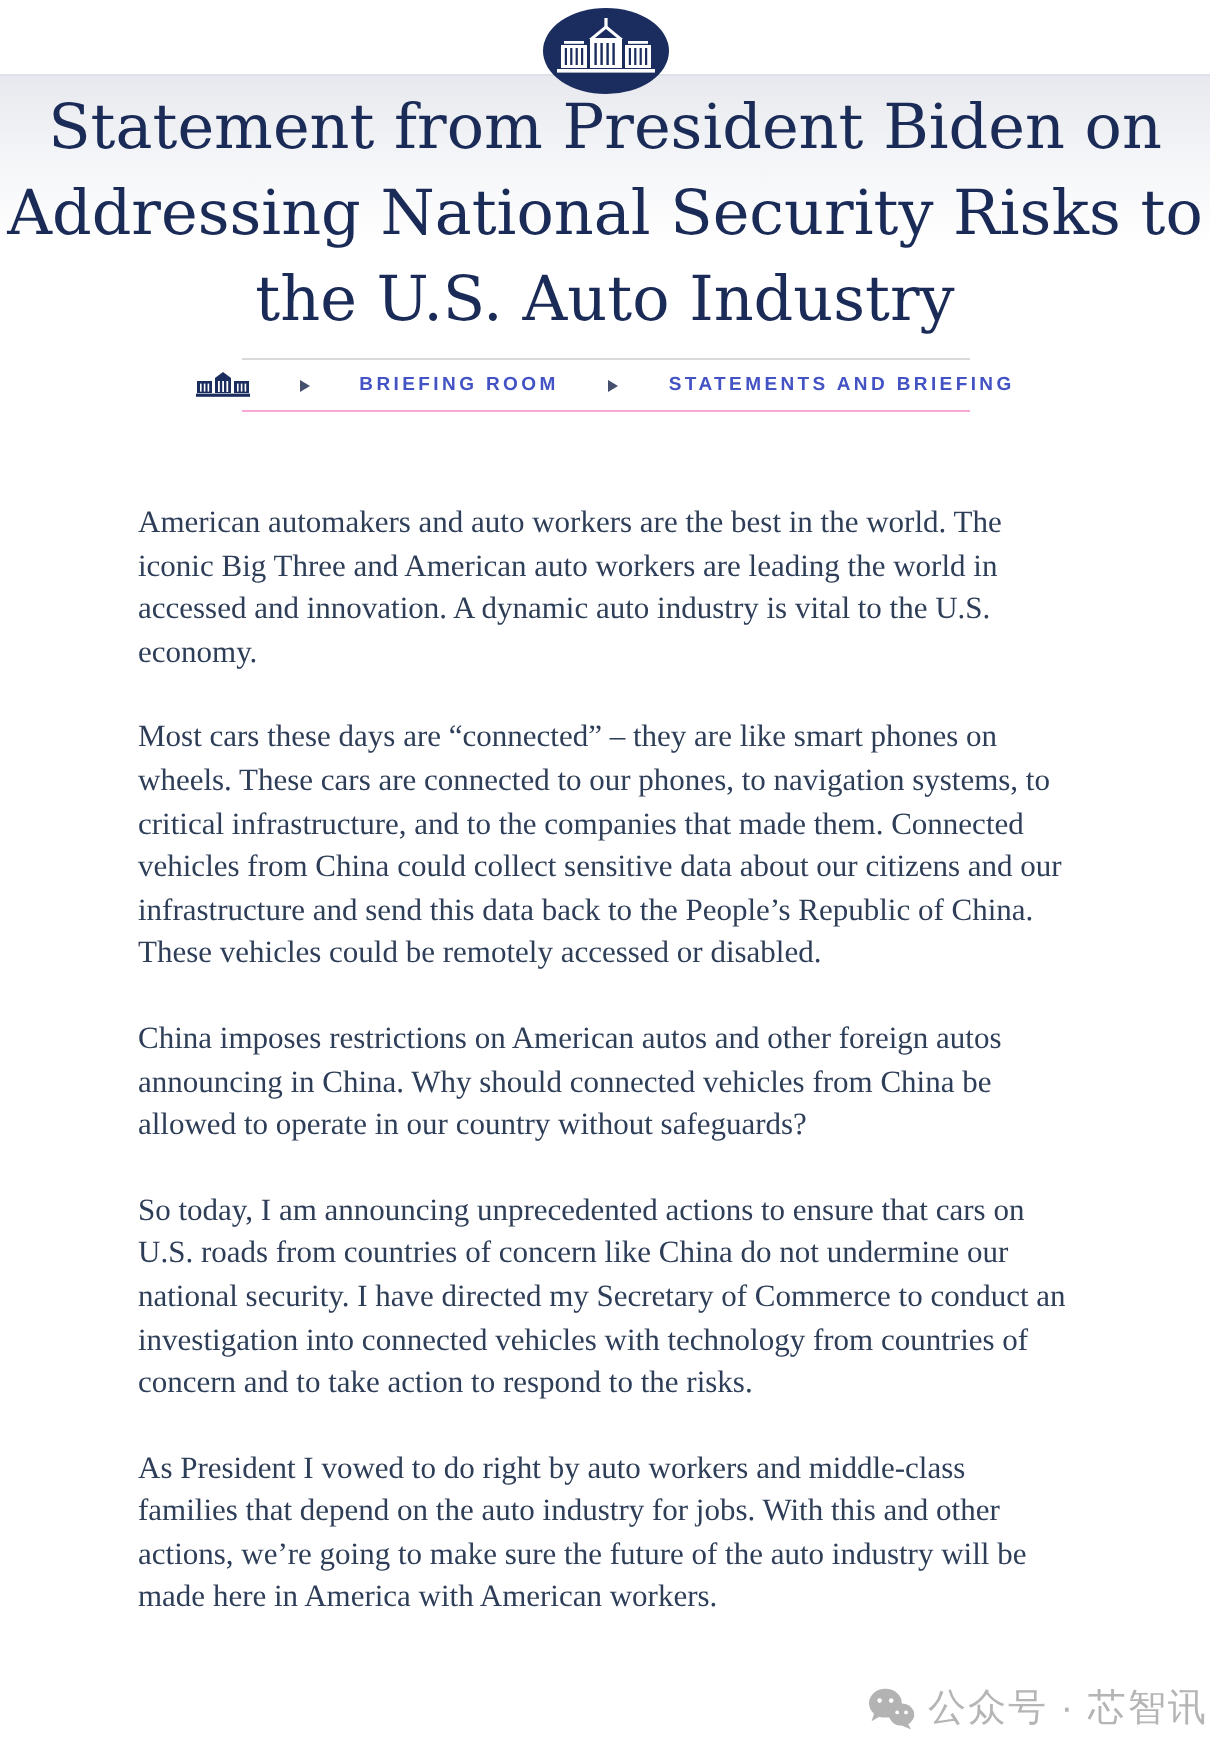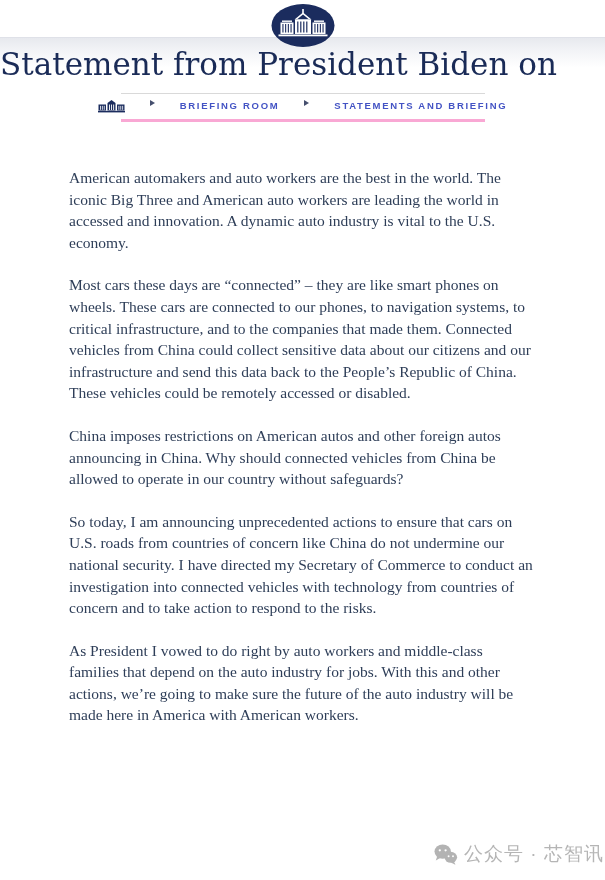--- a/index.html
+++ b/index.html
@@ -27,33 +27,33 @@
     margin-top: 37px;
     padding-top: 5px;
     border-top: 1px solid #dfe1e8;
     background: linear-gradient(180deg, #e7e9ee 0%, #f3f4f7 28%, #ffffff 62%);
   }
   .page-title {
     font-family: "DejaVu Serif", "Liberation Serif", serif;
     font-weight: 500;
     font-size: 31px;
     line-height: 43px;
-    text-align: left;
+    text-align: center;
     color: #1a2b57;
   }
   .page-title .tline { display: block; }
 
   .breadcrumb {
     width: 364px;
     margin: 7px auto 0;
     border-top: 1px solid #d9d9d9;
-    border-bottom: 3px solid #f9a8d4;
+    border-bottom: 1px solid #f9a8d4;
     padding: 6px 0;
     display: flex;
-    align-items: flex-start;
+    align-items: center;
     justify-content: center;
     gap: 25px;
   }
   .bc-home { display: inline-flex; cursor: pointer; }
   .bc-home svg { display: block; width: 27px; height: 13px; }
   .bc-sep {
     width: 0; height: 0;
     border-left: 5px solid #454f6e;
     border-top: 3.5px solid transparent;
     border-bottom: 3.5px solid transparent;
@@ -135,20 +135,22 @@
       <rect x="49.8" y="21" width="1.1" height="8.5"></rect>
       <rect x="52.5" y="21" width="1.1" height="8.5"></rect>
     </g>
   </svg>
 </span>
 
 <div class="title-band">
   <h1 class="page-title">
 
   <span class="tline">Statement from President Biden on</span>
+      <span class="tline">Addressing National Security Risks to</span>
+      <span class="tline">the U.S. Auto Industry</span>
     </h1>
 </div>
 
 <nav class="breadcrumb">
   <span class="bc-home">
     <svg viewBox="0 0 27 13">
       <g fill="#1b2c5e">
         <polygon points="13.5,0 9.5,3 17.5,3"></polygon>
         <rect x="9.5" y="3" width="8" height="7.5"></rect>
         <rect x="0.5" y="4.5" width="7.5" height="6"></rect>

